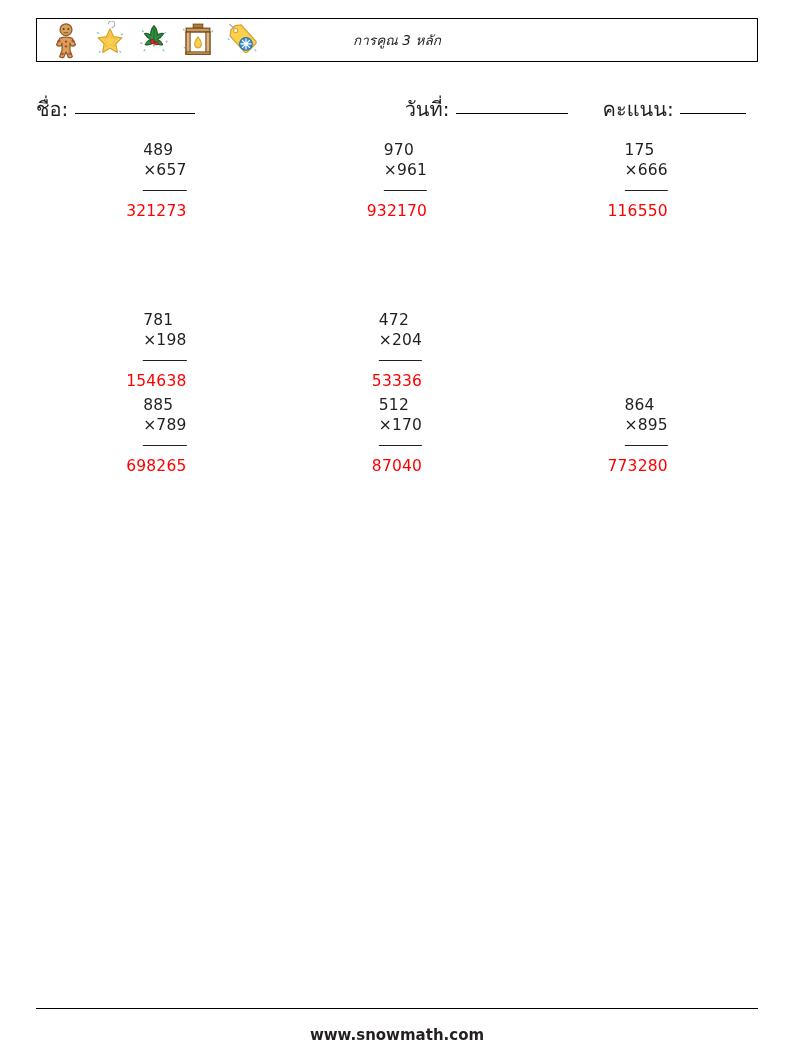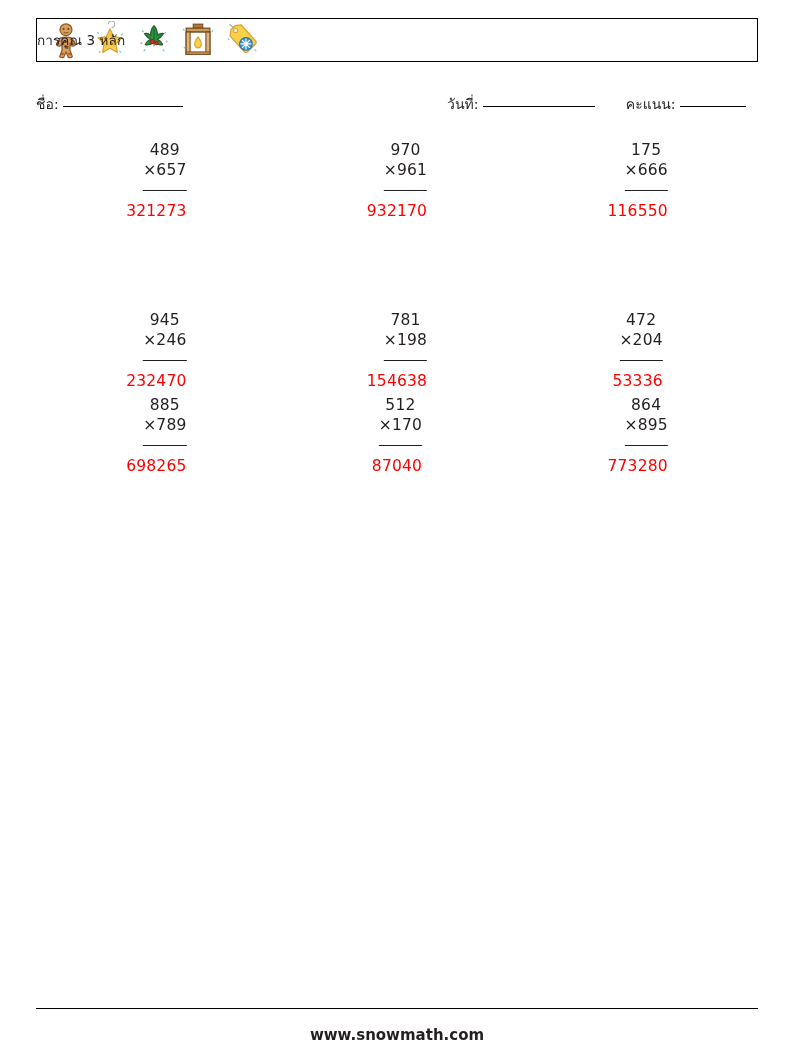--- a/index.html
+++ b/index.html
@@ -36,34 +36,36 @@
   }
   .icon-strip .wsicon {
     width: 38px;
     height: 38px;
     display: block;
   }
   .header-title {
     position: absolute;
     left: 0;
     right: 0;
+    text-align: center;
     font-size: 13.5px;
     color: #231f20;
     letter-spacing: 0.1px;
     pointer-events: none;
+    font-style: italic;
   }
 
   
   .meta-row {
     position: absolute;
     top: 93px;
     left: 36px;
     width: 722px;
     height: 22px;
-    font-size: 14px;
+    font-size: 20px;
   }
   .meta-left {
     position: absolute;
     left: 0;
     top: 0;
     white-space: nowrap;
   }
   .meta-right {
     position: absolute;
     right: 12px;
@@ -102,21 +104,21 @@
     left: 50%;
     transform: translateX(-50%);
     top: 0;
     text-align: right;
     font-size: 15.5px;
     line-height: 20px;
     white-space: nowrap;
   }
   .operand-block {
     display: inline-block;
-    text-align: center;
+    text-align: left;
     position: relative;
   }
   .op-top,
   .op-bottom {
     display: block;
     color: #231f20;
     letter-spacing: 0.2px;
   }
   .op-bottom {
     border-bottom: 1.1px solid #231f20;
@@ -256,29 +258,20 @@
     </div>
   </div>
 
   <div class="prow">
   </div>
 
   <div class="prow">
     <div class="cell">
       <div class="problem">
         <span class="operand-block">
-          <span class="op-top">945</span>
-          <span class="op-bottom">×246</span>
-        </span>
-        <span class="answer">232470</span>
-      </div>
-    </div>
-    <div class="cell">
-      <div class="problem">
-        <span class="operand-block">
           <span class="op-top">781</span>
           <span class="op-bottom">×198</span>
         </span>
         <span class="answer">154638</span>
       </div>
     </div>
     <div class="cell">
       <div class="problem">
         <span class="operand-block">
           <span class="op-top">472</span>

